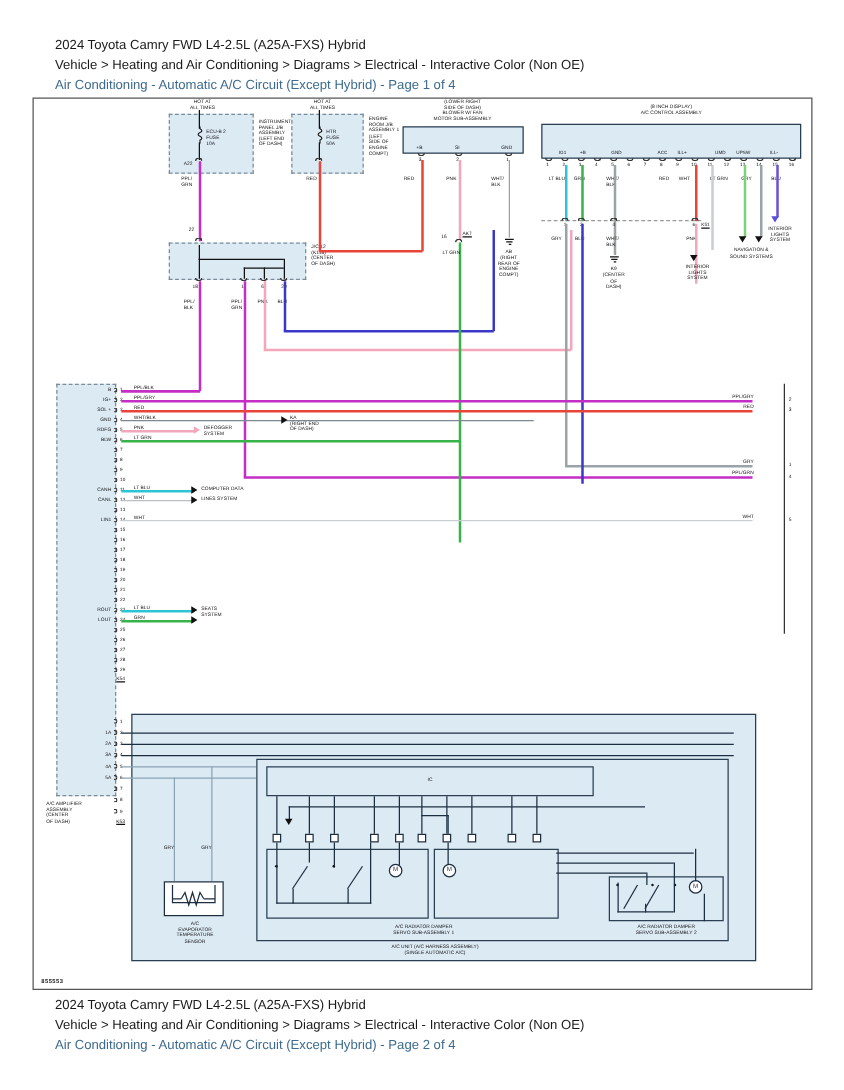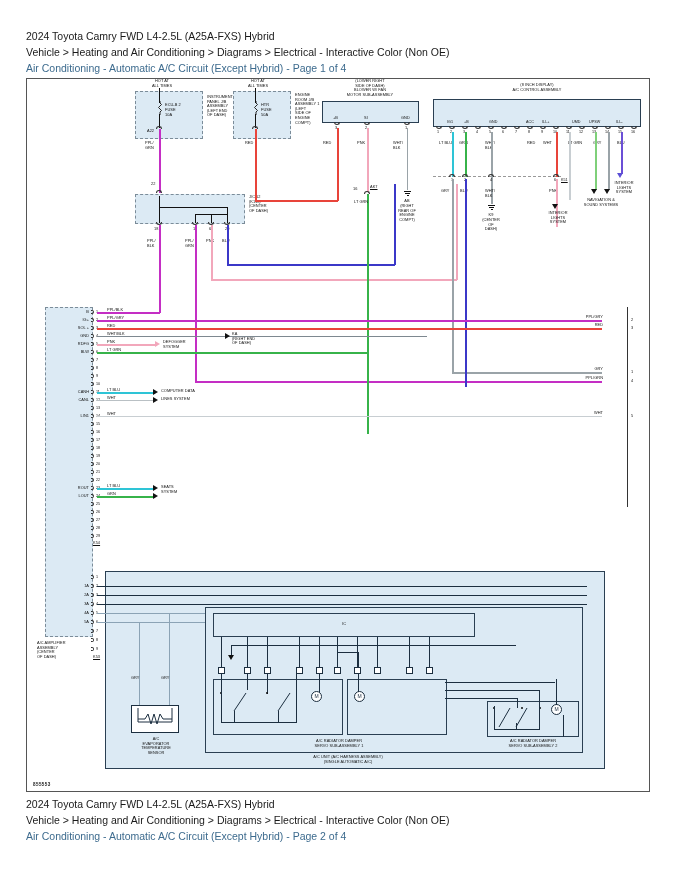--- a/index.html
+++ b/index.html
@@ -13,21 +13,21 @@
     height: 872px;
     font-family: "Liberation Sans", sans-serif;
     color: #1a1a1a;
     overflow: hidden;
     position: relative;
   }
 
   
   .doc-head {
     position: absolute;
-    left: 26px;
+    left: 44px;
     width: 620px;
   }
   .doc-head.top { top: 28px; }
   .doc-head.bottom { top: 796px; }
 
   .doc-line1 {
     font-size: 10.5px;
     color: #1a1a1a;
     line-height: 16px;
     white-space: nowrap;

